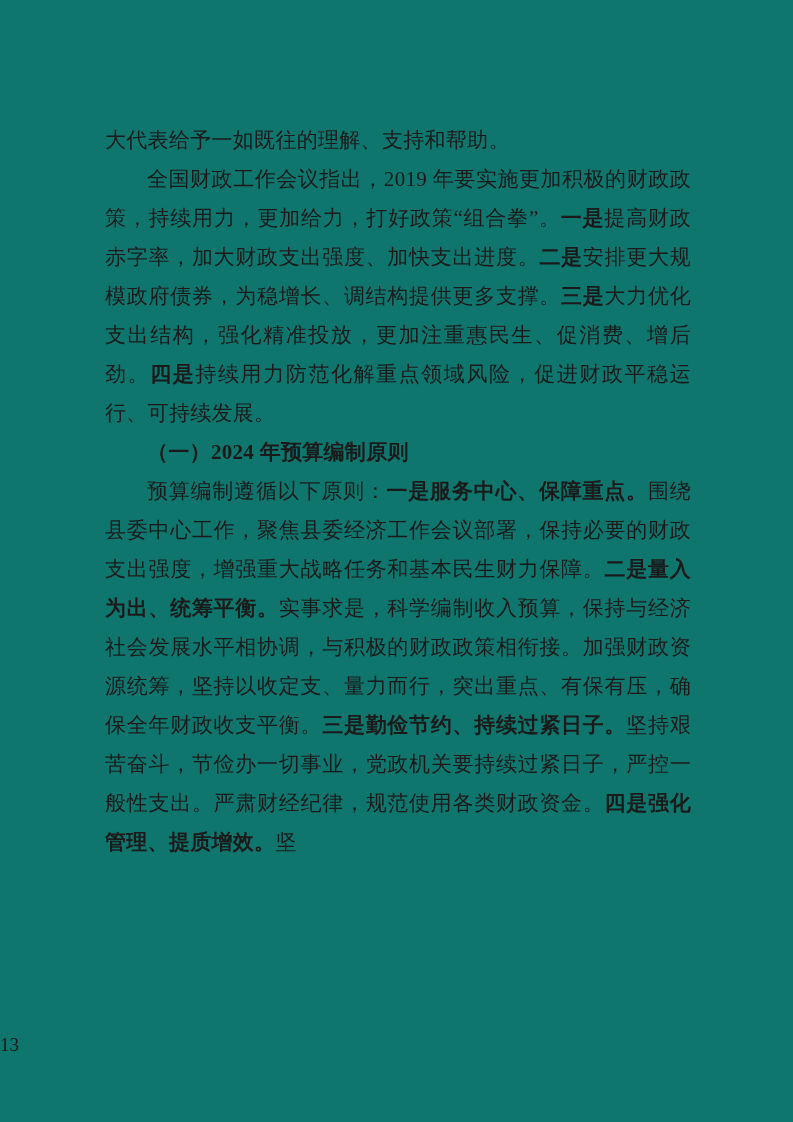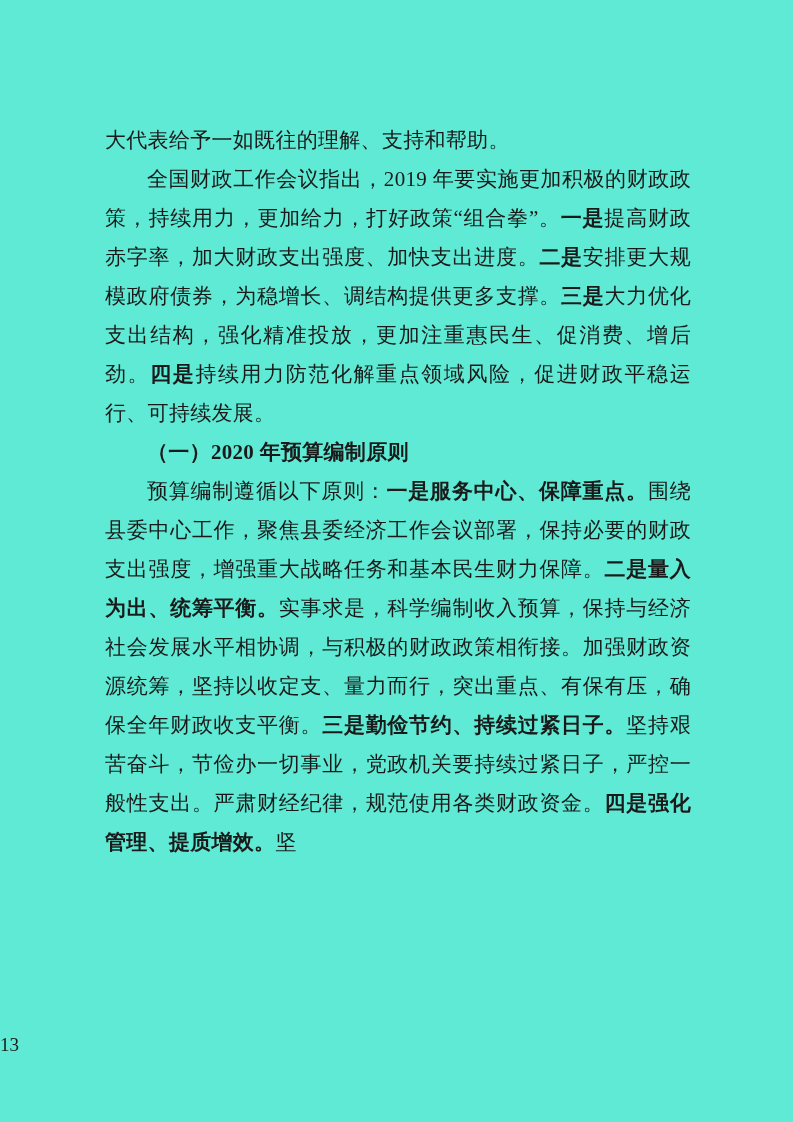--- a/index.html
+++ b/index.html
@@ -4,21 +4,21 @@
 <style>
   html, body {
     margin: 0;
     padding: 0;
     background: #ffffff;
   }
   .page {
     position: relative;
     width: 793px;
     height: 1122px;
-    background: #5eead4;
+    background: #0f766e;
     font-family: "Liberation Serif", "DejaVu Serif", serif;
     color: #1a1a1a;
     overflow: hidden;
   }
   .content {
     position: absolute;
     left: 105px;
     top: 121px;
     width: 586px;
     font-size: 21px;
@@ -61,21 +61,21 @@
 <div class="page">
 
   <div class="content">
 
     <p class="para no-indent"><span>大代表给予一如既往的理解、支持和帮助。</span></p>
 
 
     <p class="para"><span>全国财政工作会议指出，2019 年要实施更加积极的财政政策，持续用力，更加给力，打好政策“组合拳”。</span><span class="run-bold">一是</span><span>提高财政赤字率，加大财政支出强度、加快支出进度。</span><span class="run-bold">二是</span><span>安排更大规模政府债券，为稳增长、调结构提供更多支撑。</span><span class="run-bold">三是</span><span>大力优化支出结构，强化精准投放，更加注重惠民生、促消费、增后劲。</span><span class="run-bold">四是</span><span>持续用力防范化解重点领域风险，促进财政平稳运行、可持续发展。</span></p>
 
 
-    <p class="heading"><span>（一）2020 年预算编制原则</span></p>
+    <p class="heading"><span>（一）2024 年预算编制原则</span></p>
 
     <p class="para"><span>预算编制遵循以下原则：</span><span class="run-bold">一是服务中心、保障重点。</span><span>围绕县委中心工作，聚焦县委经济工作会议部署，保持必要的财政支出强度，增强重大战略任务和基本民生财力保障。</span><span class="run-bold">二是量入为出、统筹平衡。</span><span>实事求是，科学编制收入预算，保持与经济社会发展水平相协调，与积极的财政政策相衔接。加强财政资源统筹，坚持以收定支、量力而行，突出重点、有保有压，确保全年财政收支平衡。</span><span class="run-bold">三是勤俭节约、持续过紧日子。</span><span>坚持艰苦奋斗，节俭办一切事业，党政机关要持续过紧日子，严控一般性支出。严肃财经纪律，规范使用各类财政资金。</span><span class="run-bold">四是强化管理、提质增效。</span><span>坚</span></p>
 
   </div>
 
   <div class="footer">13</div>
 
 </div>
 
 </body></html>

